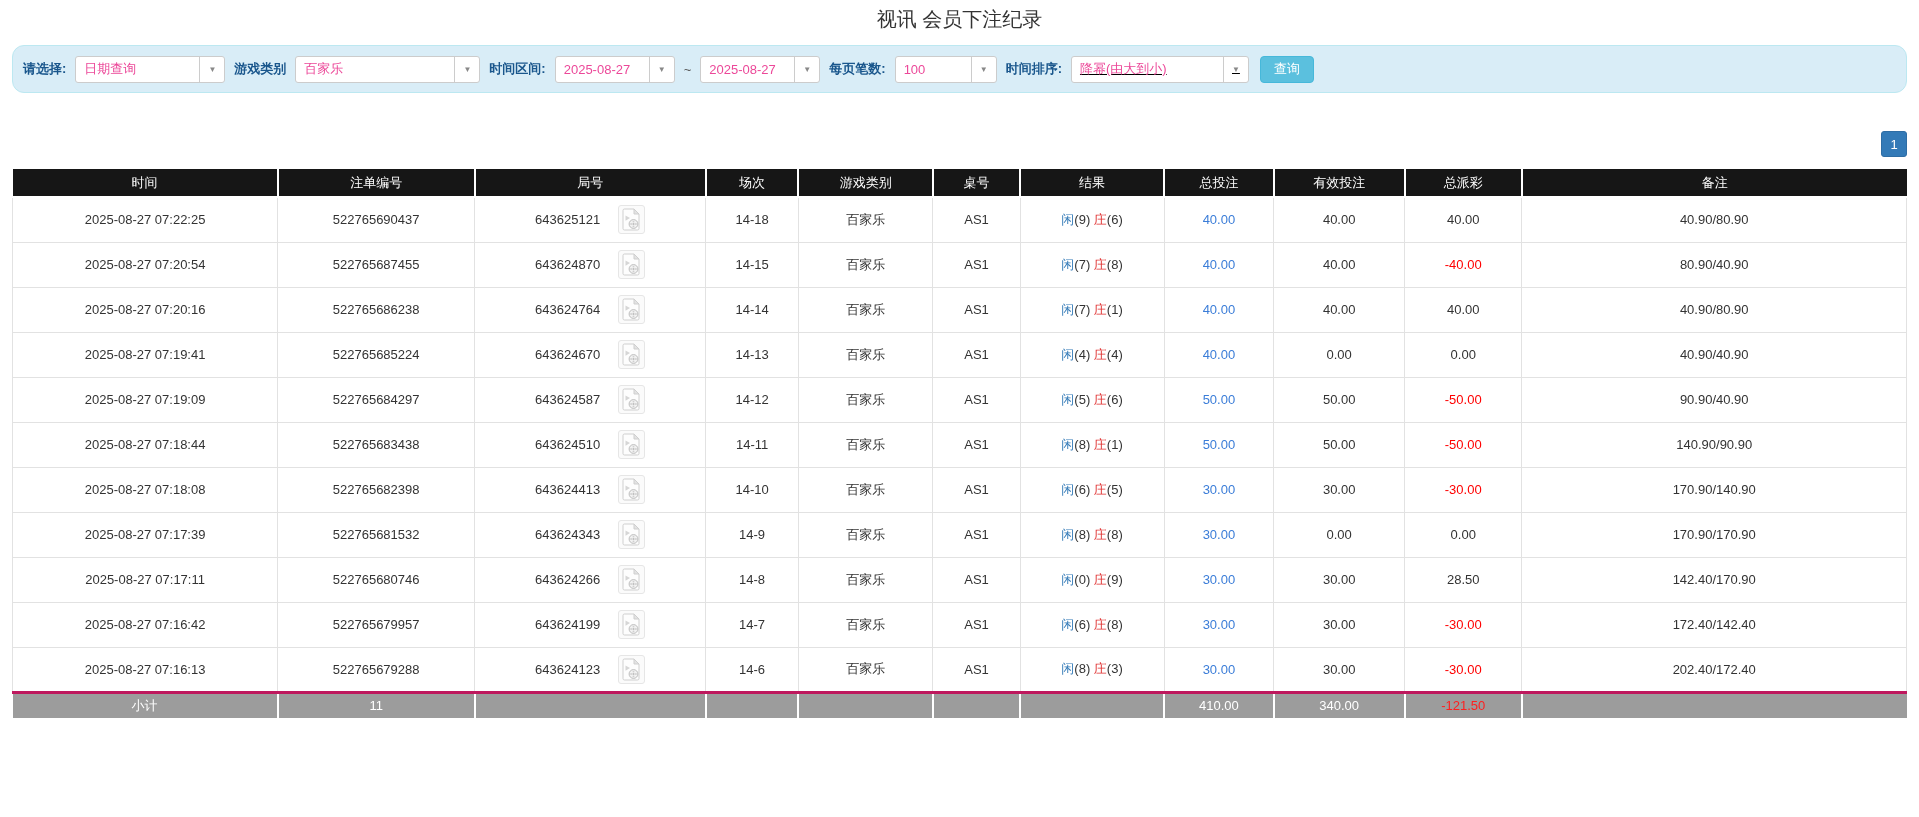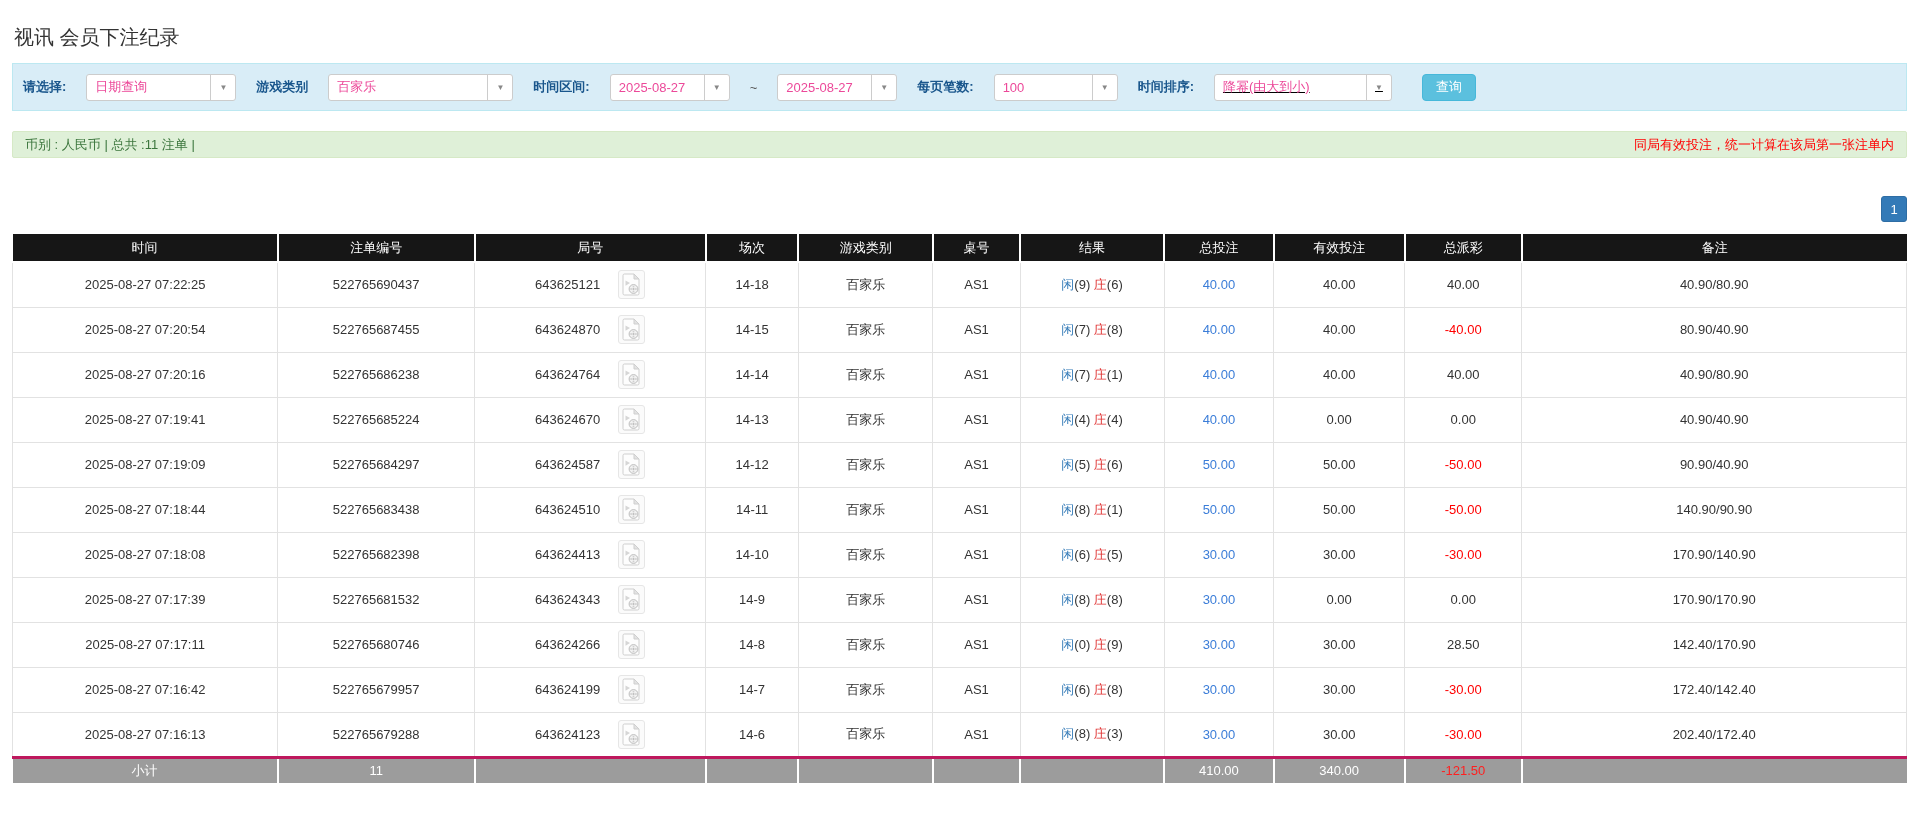--- a/index.html
+++ b/index.html
@@ -1,42 +1,42 @@
 <!DOCTYPE html>
 <html><head>
 <meta charset="utf-8">
 <style>
   * { margin:0; padding:0; box-sizing:border-box; }
   html,body { background:#fff; font-family:"Liberation Sans","DejaVu Sans",sans-serif; }
   body { width:1919px; height:817px; overflow:hidden; }
   .container { padding:0 12px; }
 
-  .page-title { font-size:20px; color:#333; padding:24px 2px 12px 2px; }
+  .page-title { font-size:20px; color:#333; padding:6px 2px 12px 2px;text-align:center; }
 
   
   .filter-panel {
-    background:#d9edf7; border:1px solid #bce8f1; border-radius:0;
-    height:48px; display:flex; align-items:center; gap:20px; padding:0 10px;
+    background:#d9edf7; border:1px solid #bce8f1; border-radius:12px;
+    height:48px; display:flex; align-items:center; gap:9px; padding:0 10px;
   }
   .f-label { font-size:13px; font-weight:bold; color:#19568c; white-space:nowrap; }
   .select {
     background:#fff; border:1px solid #ccc; border-radius:3px; height:27px;
     display:flex; align-items:center; cursor:pointer;
   }
   .select-text { flex:1; font-size:13px; color:#ec4899; padding:0 8px; white-space:nowrap; overflow:hidden; }
   .select-arrow {
     width:25px; align-self:stretch; border-left:1px solid #ccc; color:#888;
     display:flex; align-items:center; justify-content:center; font-size:8px;
   }
   .w-querytype { width:150px; } .w-game { width:185px; } .w-date { width:120px; }
-  .w-pagesize { width:124px; } .w-sort { width:178px;text-decoration:underline; }
+  .w-pagesize { width:102px; } .w-sort { width:178px;text-decoration:underline; }
   .tilde { font-size:13px; color:#555; }
   .search-btn {
     background:#5bc0de; border:1px solid #46b8da; color:#fff; font-size:13px;
-    border-radius:4px; height:27px; padding:0 13px; cursor:pointer; margin-left:10px;
+    border-radius:4px; height:27px; padding:0 13px; cursor:pointer; margin-left:2px;
   }
 
   
   .summary-bar {
     margin-top:20px; background:#dff0d8; border:1px solid #d6e9c6; border-radius:2px;
     height:27px; display:flex; align-items:center; justify-content:space-between; padding:0 12px;
   }
   .summary-left { font-size:13px; color:#3c763d; }
   .summary-right { font-size:13px; color:#ff0000; }
 
@@ -114,24 +114,20 @@
 
     <span class="f-label">时间排序:</span>
     <div class="select w-sort">
       <span class="select-text">降幂(由大到小)</span>
       <span class="select-arrow">▼</span>
     </div>
 
     <button class="search-btn">查询</button>
   </div>
 
-  <div class="summary-bar">
-    <span class="summary-left">币别 : 人民币 | 总共 :11 注单 |</span>
-    <span class="summary-right">同局有效投注，统一计算在该局第一张注单内</span>
-  </div>
 
   <div class="pager-row">
     <div class="page-btn">1</div>
   </div>
 
   <table>
     <colgroup>
       <col style="width:14%">
         <col style="width:10.4%">
         <col style="width:12.2%">

